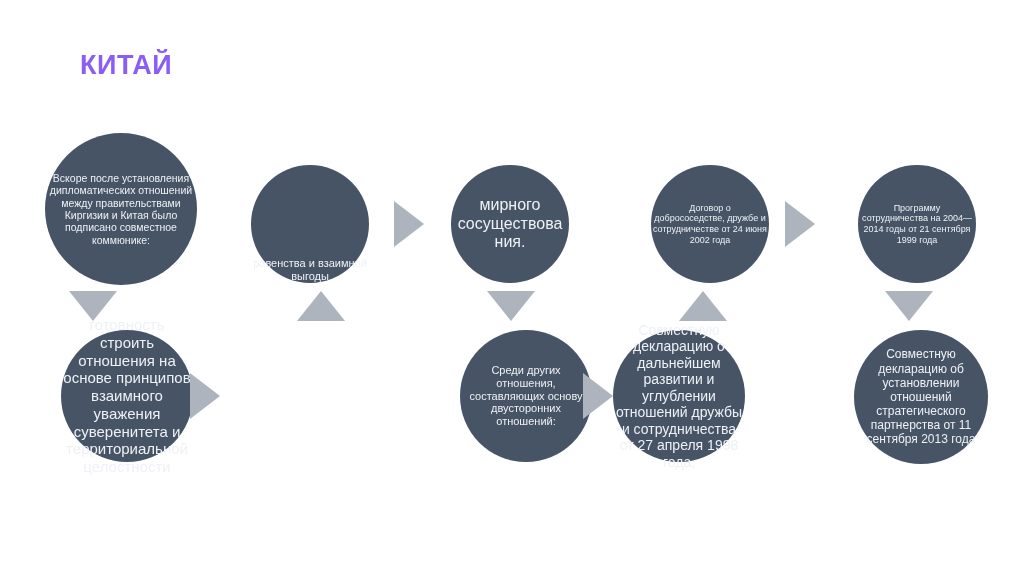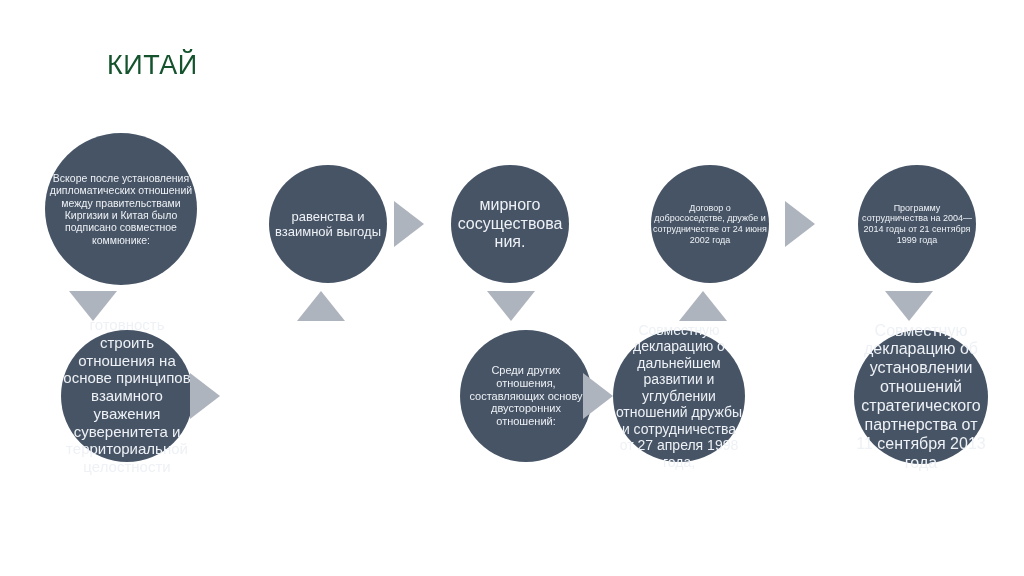--- a/index.html
+++ b/index.html
@@ -14,26 +14,26 @@
     overflow: hidden;
   }
   #slide {
     position: relative;
     width: 1024px;
     height: 576px;
     background: #ffffff;
   }
   #page-title {
     position: absolute;
-    left: 107px;
+    left: 80px;
     top: 50px;
     font-size: 27px;
     letter-spacing: 0.5px;
-    color: #14532d;
-    font-weight: 400;
+    color: #8b5cf6;
+    font-weight: 700;
     white-space: nowrap;
   }
   .node {
     position: absolute;
     border-radius: 50%;
     background: #465466;
     color: #eef1f5;
     display: flex;
     align-items: center;
     justify-content: center;
@@ -45,35 +45,35 @@
   .node .node-text {
     display: block;
     width: 108%;
     padding: 0 2px;
     box-sizing: border-box;
     white-space: pre-line;
   }
   
   #node-top-1 { left: 32px;  top: 133px; width: 152px; height: 152px; font-size: 10.5px; }
   #node-top-1 .node-text { width: 122%; }
-  #node-top-2 { left: 256px; top: 165px; width: 118px; height: 118px; font-size: 13px; }
+  #node-top-2 { left: 238px; top: 165px; width: 118px; height: 118px; font-size: 11px; align-items: flex-end; }
   #node-top-3 { left: 438px; top: 165px; width: 118px; height: 118px; font-size: 16px; }
   #node-top-4 { left: 638px; top: 165px; width: 118px; height: 118px; font-size: 9px; }
   #node-top-4 .node-text { width: 118%; }
   #node-top-5 { left: 845px; top: 165px; width: 118px; height: 118px; font-size: 9px; }
   #node-top-5 .node-text { width: 112%; }
   
   #node-bot-1 { left: 48px;  top: 330px; width: 132px; height: 132px; font-size: 15px; }
   #node-bot-1 .node-text { width: 118%; overflow: visible; }
   #node-bot-2 { left: 256px; top: 330px; width: 132px; height: 132px; font-size: 10.5px; }
   #node-bot-2 .node-text { width: 118%; }
   #node-bot-3 { left: 447px; top: 330px; width: 132px; height: 132px; font-size: 11px; }
   #node-bot-4 { left: 600px; top: 330px; width: 132px; height: 132px; font-size: 14px; }
   #node-bot-4 .node-text { width: 122%; }
-  #node-bot-5 { left: 841px; top: 330px; width: 134px; height: 134px; font-size: 16px; justify-content: center; }
+  #node-bot-5 { left: 841px; top: 330px; width: 134px; height: 134px; font-size: 12px; justify-content: center; }
   #node-bot-5 .node-text { width: 114%; }
 
   
   .arrow {
     position: absolute;
     width: 0;
     height: 0;
   }
   .arrow-right {
     border-top: 23px solid transparent;

